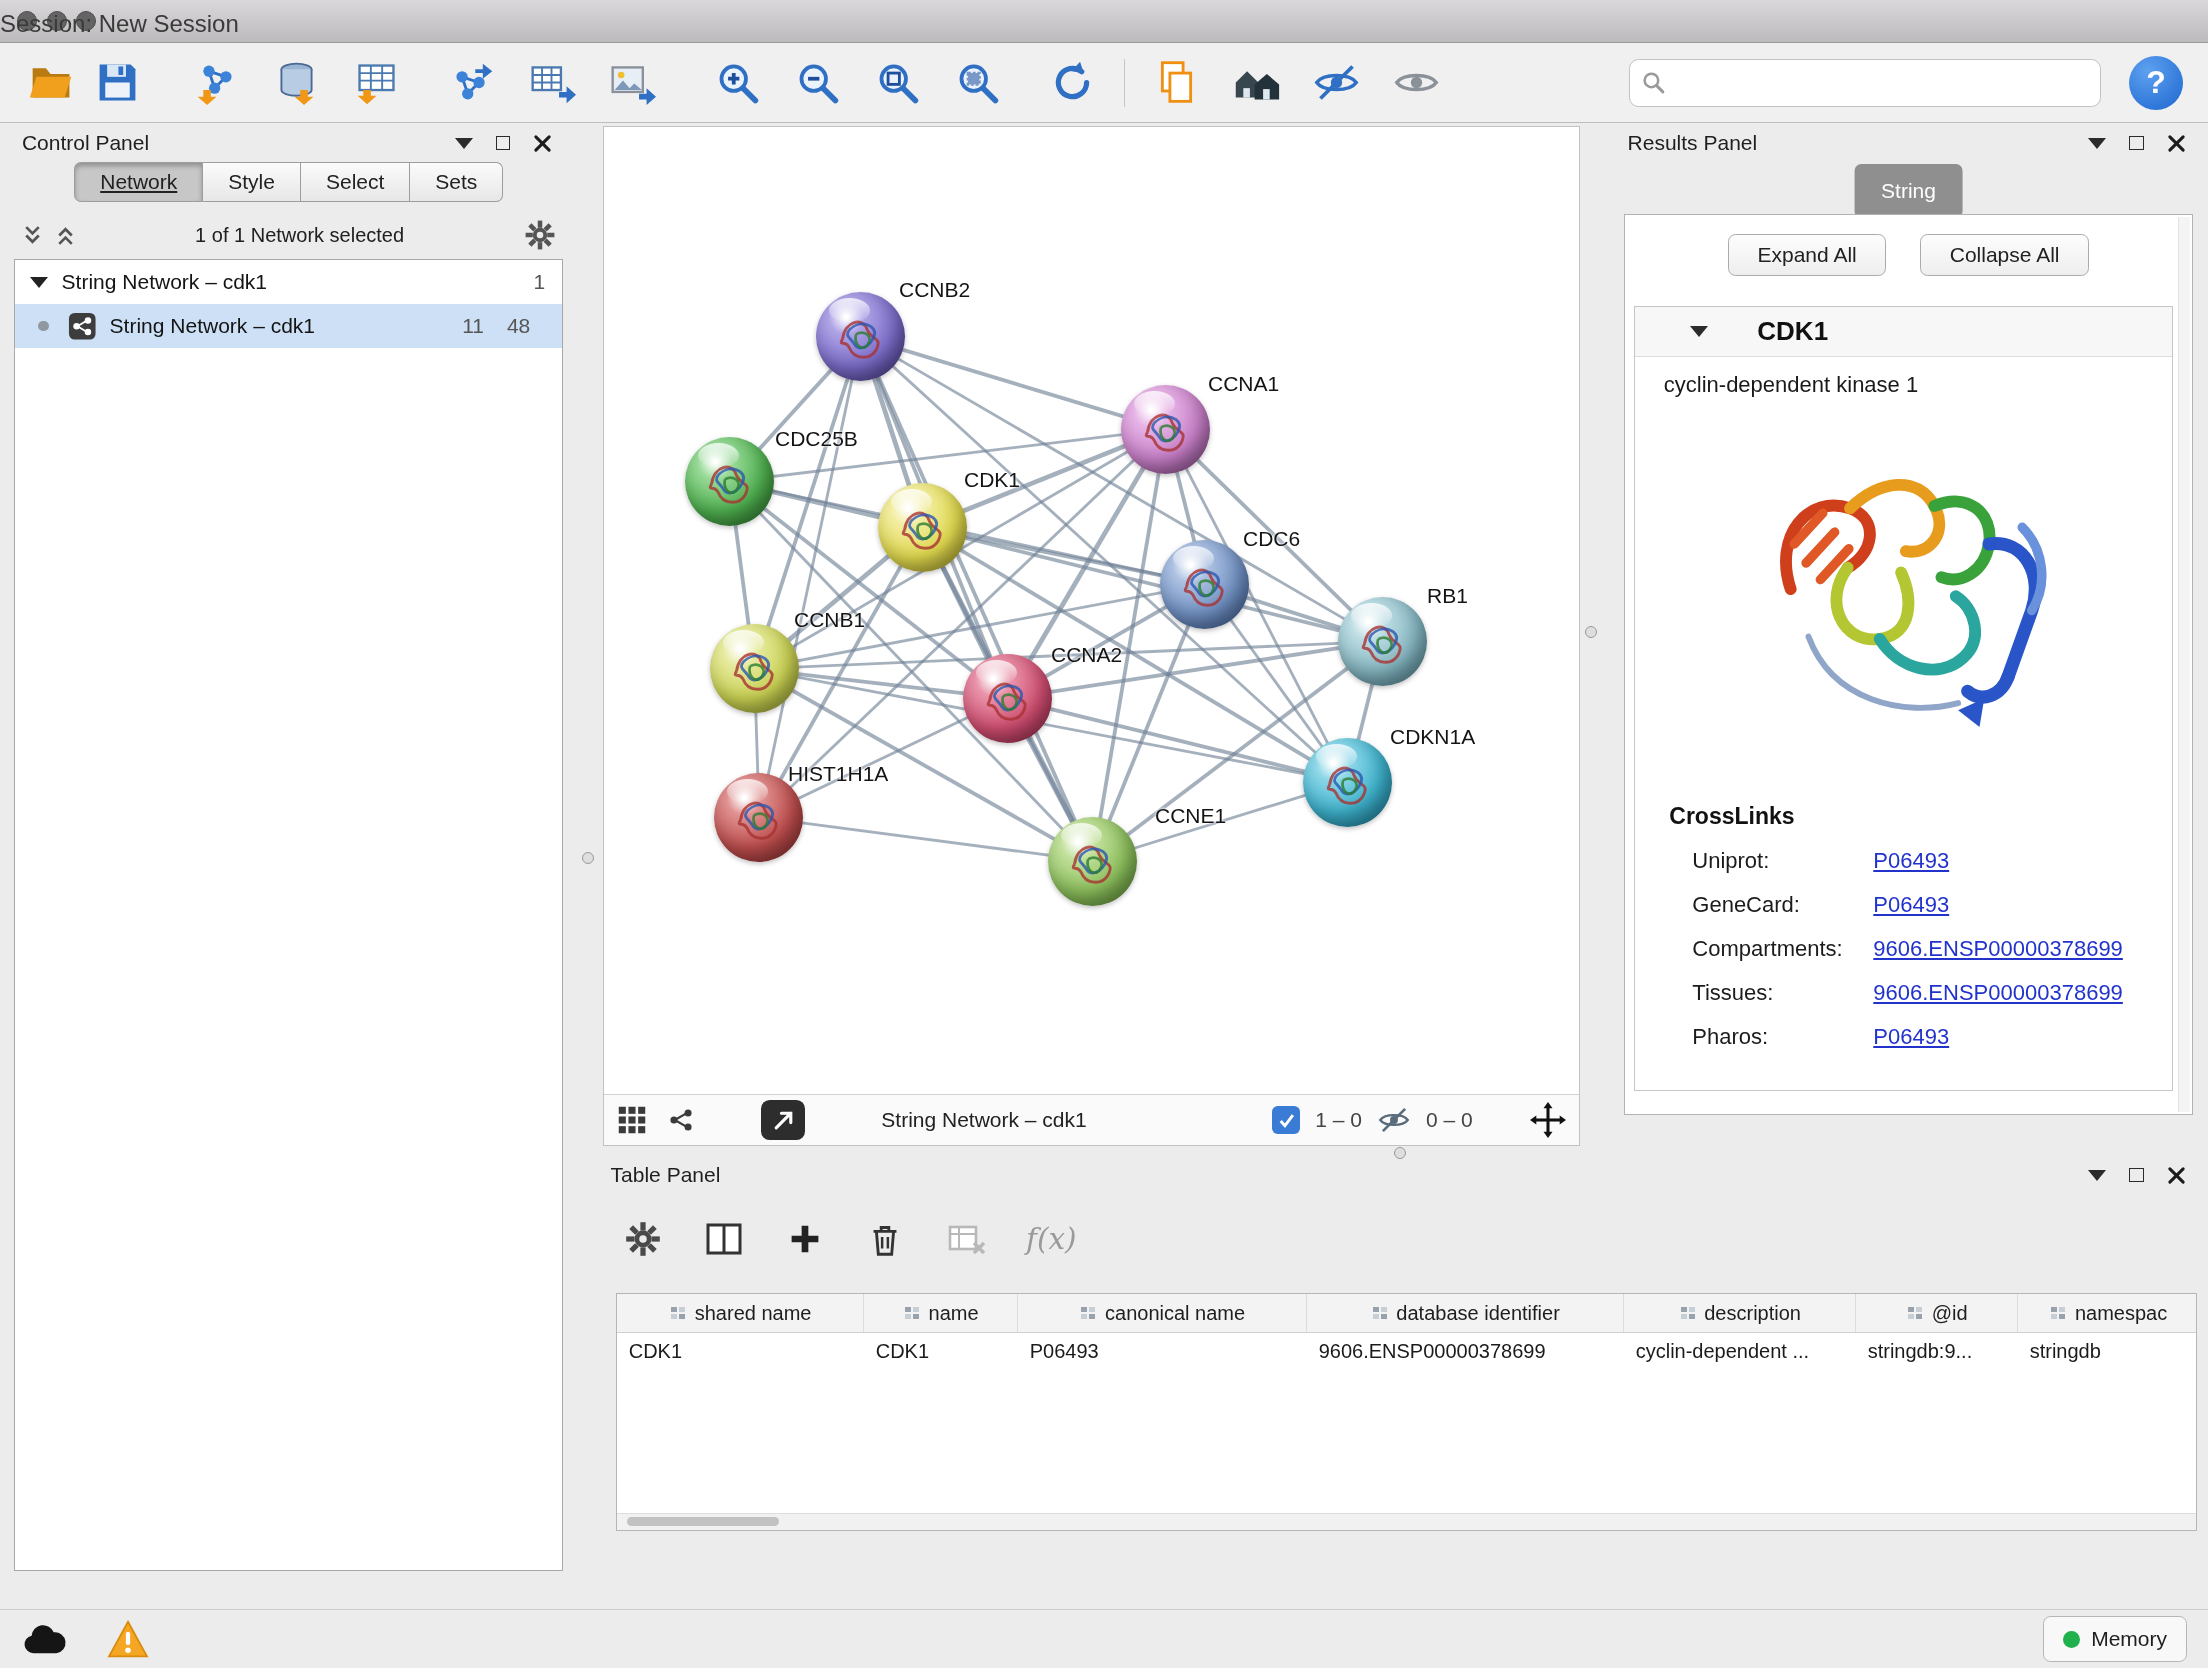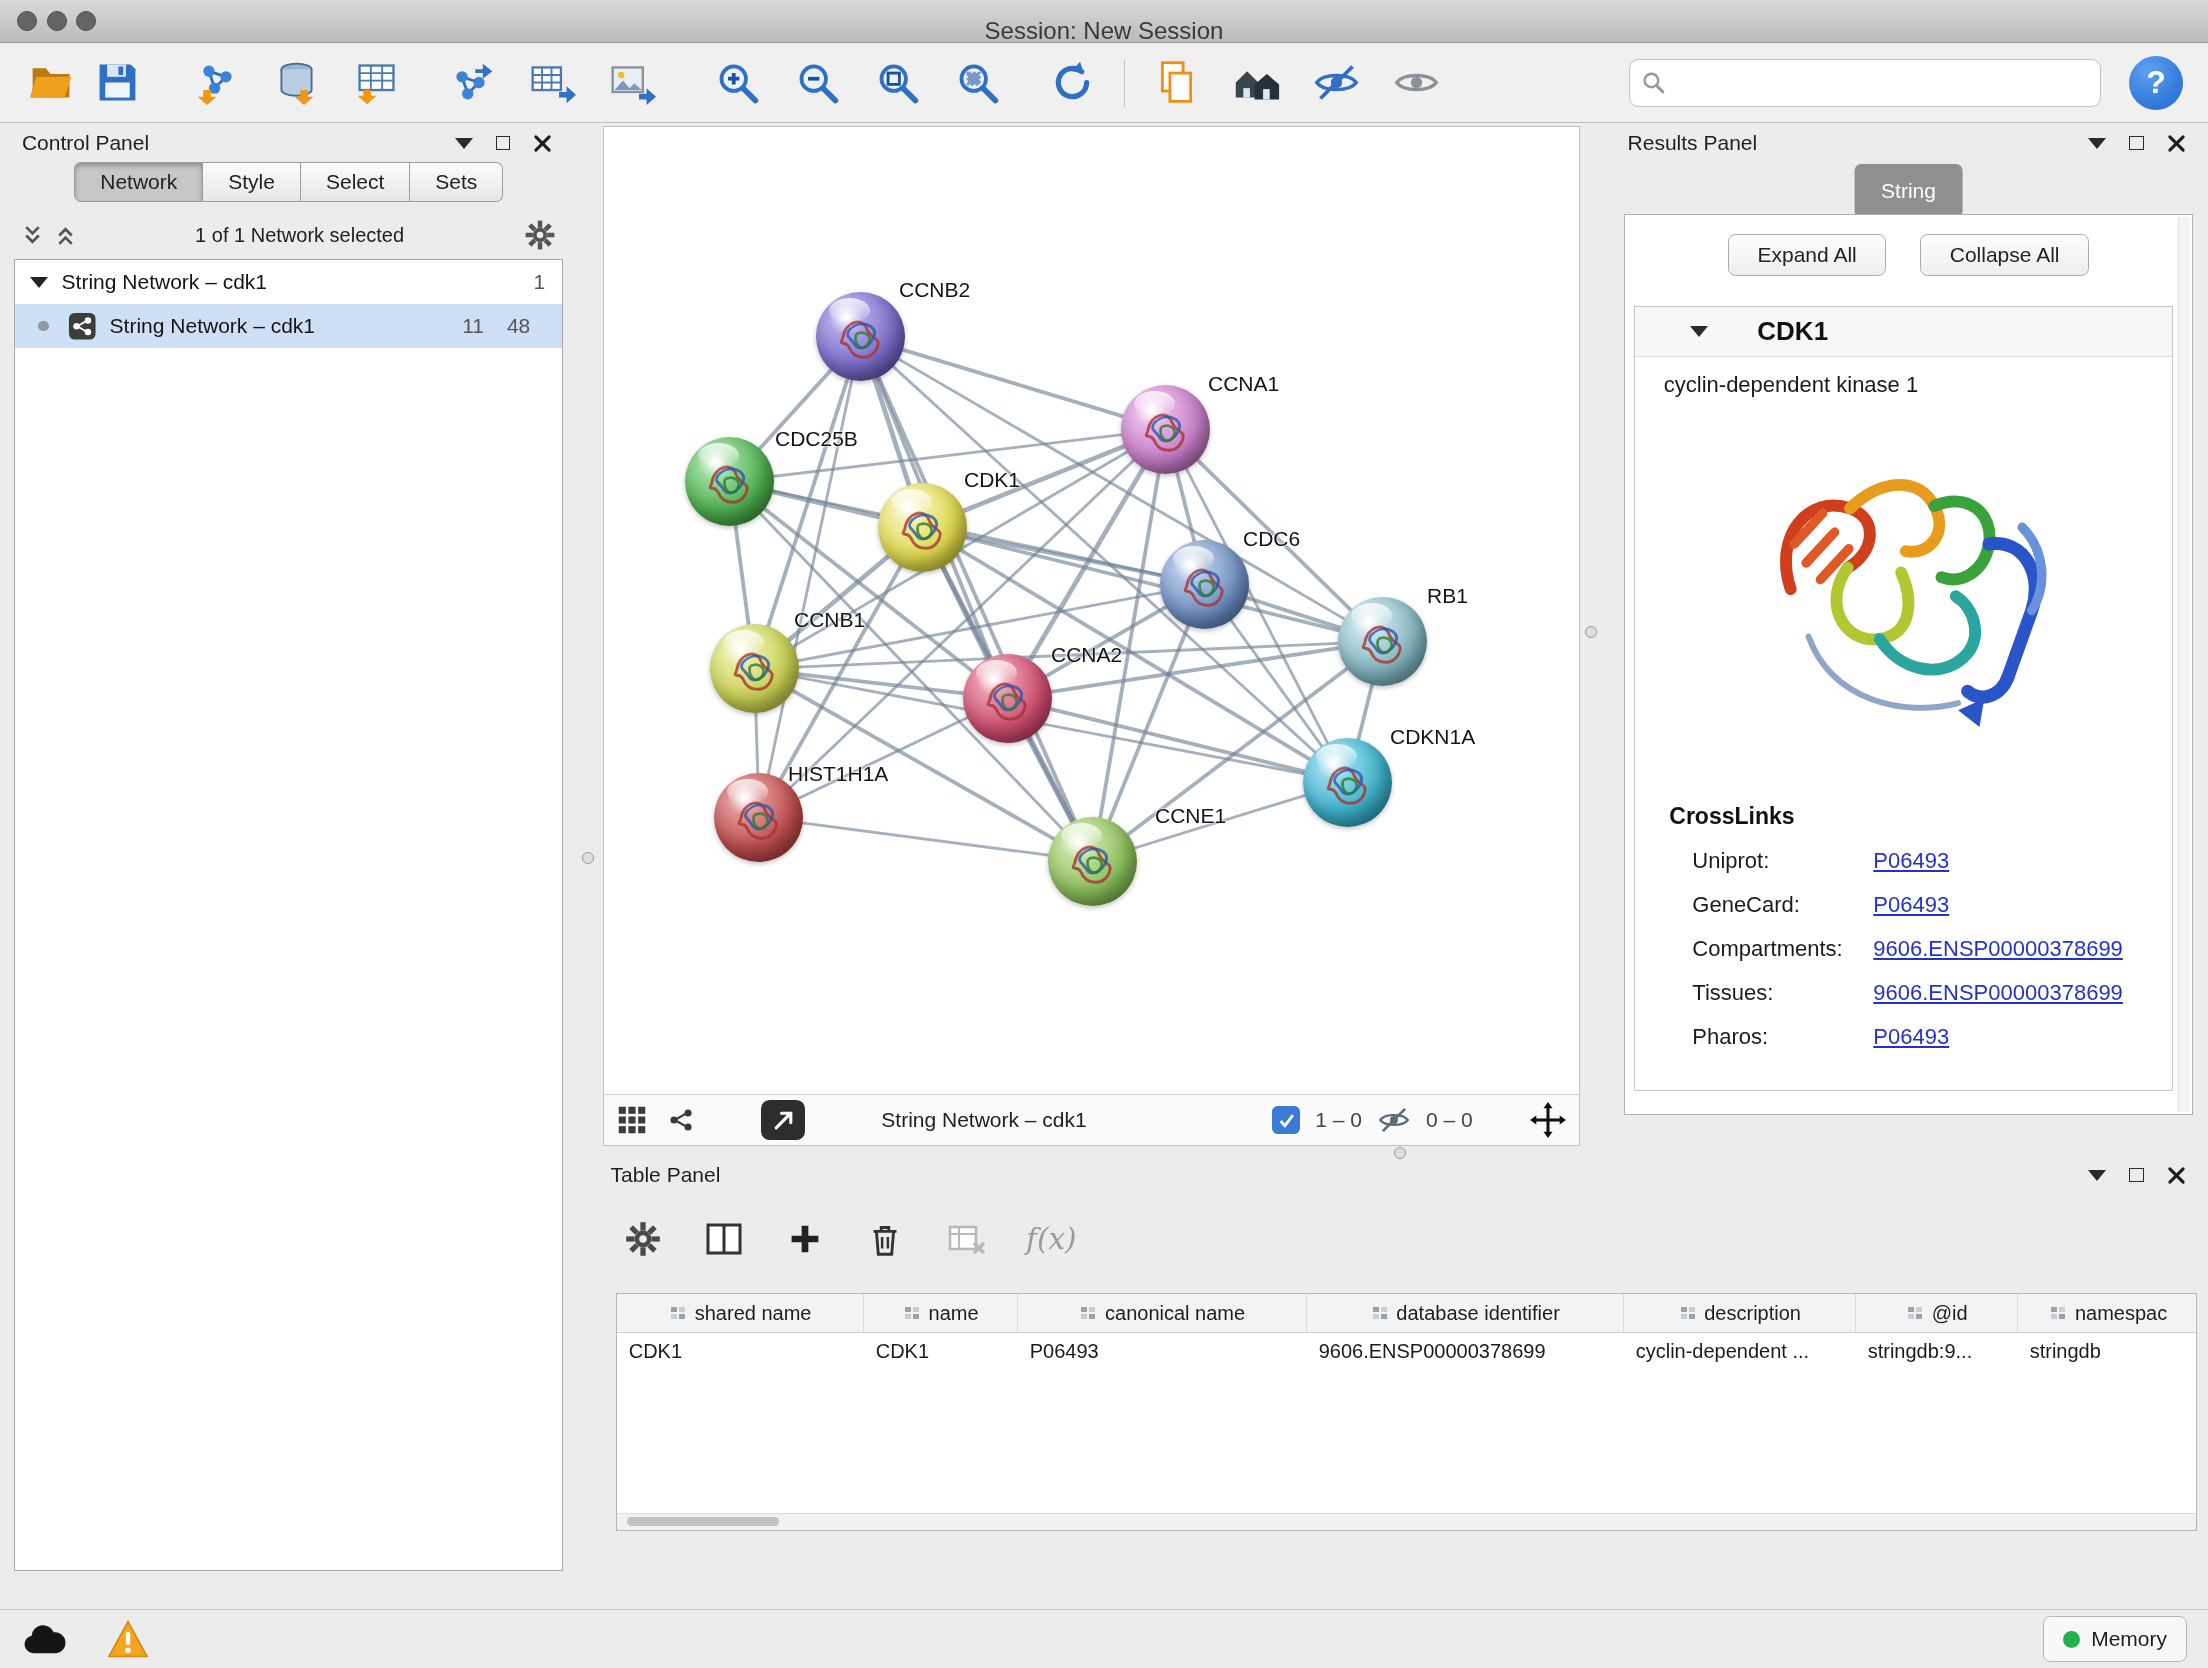--- a/index.html
+++ b/index.html
@@ -4,21 +4,21 @@
 <style>
   html,body{margin:0;padding:0;background:#555;}
   .window{position:relative;width:2208px;height:1668px;background:#ececec;
     font-family:"Liberation Sans",sans-serif;overflow:hidden;}
 
   
   #titlebar{position:absolute;left:0;top:0;right:0;height:42px;
     background:linear-gradient(#dad8da,#bcbabc);border-bottom:1px solid #9b9b9b;}
   .traffic{position:absolute;left:17px;top:10.5px;display:flex;gap:9.5px;}
   .tl{width:20px;height:20px;border-radius:50%;background:#646464;border:1px solid #4d4d4d;box-sizing:border-box;}
-  #window-title{position:absolute;left:0;right:0;top:17px;text-align:center;font-size:24px;color:#3a3a3a;}
+  #window-title{position:absolute;left:0;right:0;top:10px;text-align:left;font-size:24px;color:#3a3a3a;}
 
   
   #toolbar{position:absolute;left:0;top:43px;right:0;height:80px;background:#f1f0f0;
     border-bottom:1px solid #bdbdbd;display:flex;align-items:center;padding:0 25px;box-sizing:border-box;}
   .tb-icon{width:53px;height:53px;flex:0 0 auto;display:flex;align-items:center;justify-content:center;}
   .tb-icon svg{width:49px;height:49px;}
   .sp14{width:13.3px;flex:0 0 auto}.sp28{width:27px;flex:0 0 auto}.sp44{width:42px;flex:0 0 auto}
   .sp48{width:46px;flex:0 0 auto}.sp56{width:53px;flex:0 0 auto}
   .tb-sep{width:1px;height:48px;background:#c6c6c6;margin:0 25px;flex:0 0 auto;}
   .searchbox{margin-left:auto;width:472px;height:48px;background:#fff;border:1px solid #c2c2c2;
@@ -35,21 +35,21 @@
   .icon-tri{width:0;height:0;border-left:9.5px solid transparent;border-right:9.5px solid transparent;border-top:11.4px solid #2b2b2b;}
   .icon-maxbox{width:14.3px;height:14.3px;border:1.9px solid #2b2b2b;box-sizing:border-box;}
 
   
   #control-panel{position:absolute;left:14.3px;top:126px;width:549px;height:1484px;}
   .cp-tabs{position:absolute;left:0;right:0;top:36px;height:42px;display:flex;justify-content:center;}
   .tab{height:40px;padding:0 25px;display:flex;align-items:center;font-size:21px;color:#222;
     border:1px solid #9d9d9d;border-left:none;background:linear-gradient(#fbfbfb,#e7e7e7);box-sizing:border-box;}
   .tab:first-child{border-left:1px solid #9d9d9d;border-radius:6.7px 0 0 6.7px;}
   .tab:last-child{border-radius:0 6.7px 6.7px 0;}
-  .tab.selected{background:#c7c7c7;box-shadow:inset 0 2.9px 5.7px rgba(0,0,0,.28);}
+  .tab.selected{background:#c7c7c7;box-shadow:inset 0 2.9px 5.7px rgba(0,0,0,.28);text-decoration:underline;}
   .cp-subbar{position:absolute;left:5.7px;right:5.7px;top:89px;height:40px;display:flex;align-items:center;}
   .cp-subbar .status{flex:1;text-align:center;font-size:20px;color:#202020;}
   #cp-tree{position:absolute;left:0;right:0;top:133px;height:1312px;background:#fff;border:1px solid #a8a8a8;box-sizing:border-box;}
   .tree-row{height:44px;display:flex;align-items:center;font-size:21px;color:#141414;}
   .tree-row.selected{background:#cde0f6;}
   .tree-expander{width:0;height:0;border-left:9.5px solid transparent;border-right:9.5px solid transparent;
     border-top:11.4px solid #222;margin-left:15px;}
   .tree-label{margin-left:13.3px;}
   .tree-count{margin-left:auto;color:#555;margin-right:17px;}
   .tree-dot{width:10.5px;height:10.5px;border-radius:50%;background:#9097a0;margin-left:23px;}

